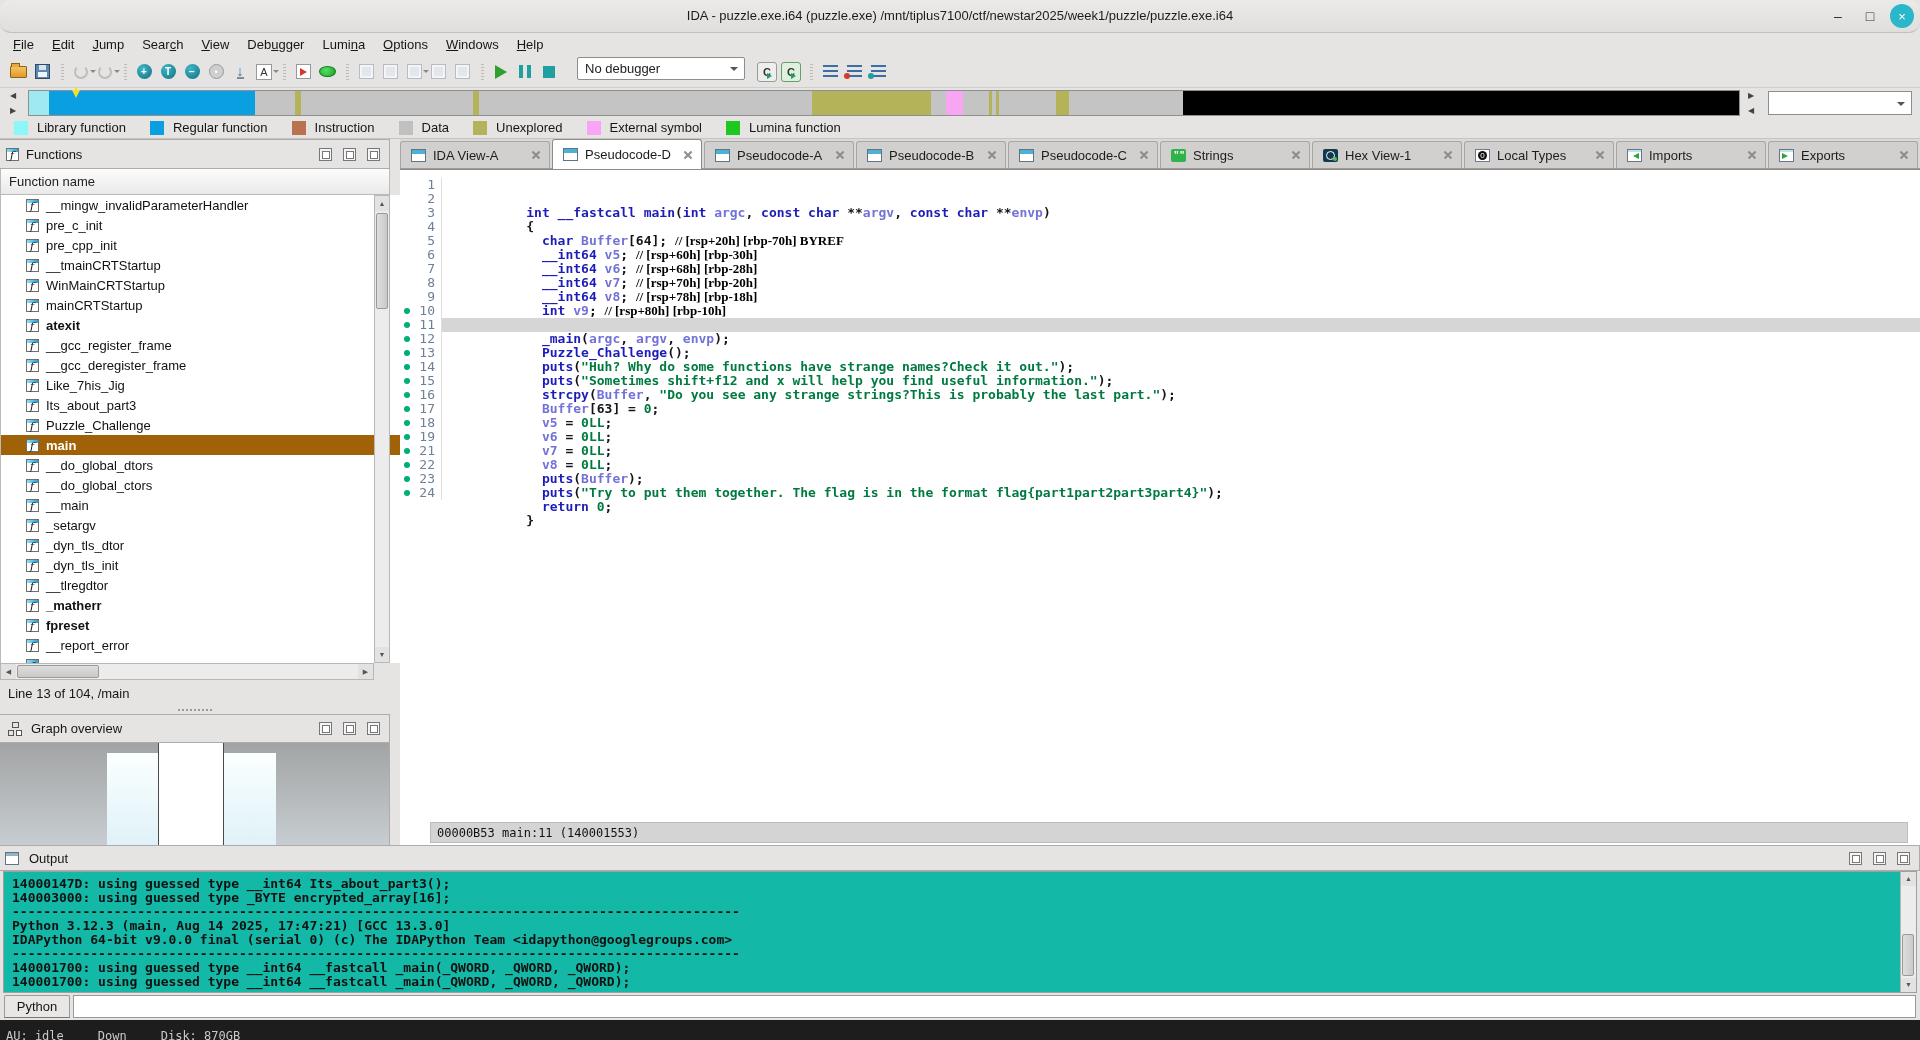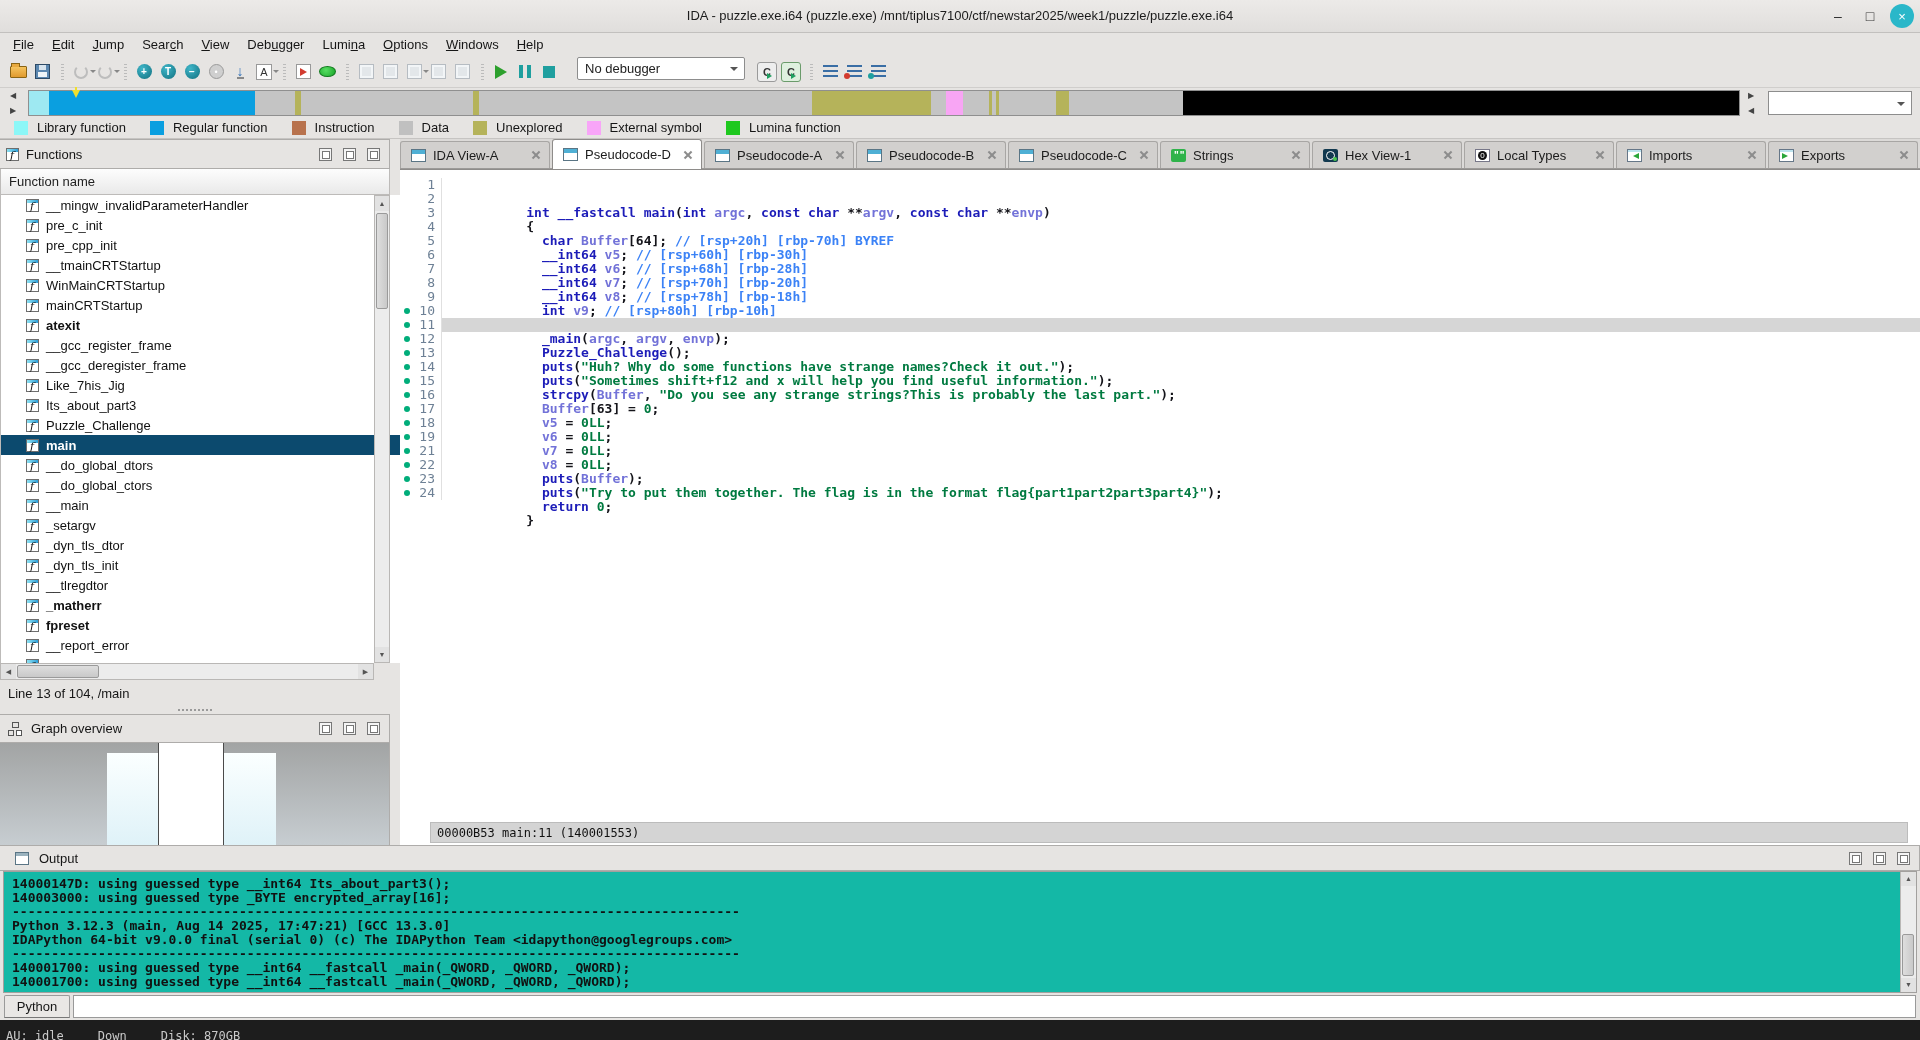--- a/index.html
+++ b/index.html
@@ -2,21 +2,21 @@
 <html><head>
 <meta charset="utf-8">
 <style>
   html,body{margin:0;padding:0;background:#9a9a9a;}
   *{box-sizing:border-box;}
   .screen{position:relative;width:1920px;height:1040px;background:#e6e4e2;overflow:hidden;
           font-family:"Liberation Sans",sans-serif;color:#1a1a1a;font-size:13px;}
 
   
   .titlebar{position:absolute;left:0;top:0;width:1920px;height:33px;
-            background:linear-gradient(#eceae8,#e0dedc);border-bottom:1px solid #c2c0be;}
+            background:linear-gradient(#eceae8,#e0dedc);border-bottom:1px solid #c2c0be;border-radius:11px;}
   .titlebar .title{position:absolute;left:0;right:0;top:8px;text-align:center;font-size:13px;color:#1c1c1c;}
   .win-controls{position:absolute;right:6px;top:4px;display:flex;gap:8px;}
   .winbtn{width:24px;height:24px;display:flex;align-items:center;justify-content:center;
           font-size:14px;color:#333;cursor:default;}
   .winbtn[data-icon="close-button"]{background:#2ab7c9;border-radius:50%;color:#fff;font-size:13px;}
 
   
   .menubar{position:absolute;left:0;top:33px;width:1920px;height:23px;background:#e6e4e2;
            display:flex;align-items:center;padding-left:4px;}
   .menu-item{padding:2px 9px;color:#161616;}
@@ -95,21 +95,21 @@
   .ficon::after{content:"f";position:absolute;left:3px;top:0px;font-family:"DejaVu Serif",serif;font-style:italic;font-size:11px;line-height:13px;color:#111;}
 
   
   .fpanel-hdr{position:absolute;left:0;top:139px;width:390px;height:30px;padding-left:6px;gap:7px;}
   .fn-colhdr{position:absolute;left:0;top:169px;width:390px;height:26px;background:linear-gradient(#fdfdfd,#e9e9e9);
              border:1px solid #bdbbb9;border-top:none;display:flex;align-items:center;padding-left:8px;color:#222;}
   .fn-list{position:absolute;left:0;top:195px;width:422px;height:468px;background:#fff;overflow:hidden;border-left:1px solid #bdbbb9;}
   .fn-row{height:20px;display:flex;align-items:center;gap:7px;padding-left:25px;white-space:nowrap;}
   .fn-row .fn-name{font-size:13px;color:#111;}
   .fn-row.b .fn-name{font-weight:bold;}
-  .fn-row.sel{background:#0c4a6e;}
+  .fn-row.sel{background:#a16207;}
   .fn-row.sel .fn-name{color:#fff;font-weight:bold;}
   .vscroll{position:absolute;left:374px;top:195px;width:16px;height:468px;background:#ececec;border:1px solid #b9b7b5;}
   .vscroll .arr{position:absolute;left:0;width:14px;height:15px;font-size:7px;color:#555;text-align:center;line-height:15px;background:#e2e2e2;}
   .vscroll .arr.up{top:0;} .vscroll .arr.dn{bottom:0;}
   .vscroll .thumb{position:absolute;left:1px;width:12px;background:linear-gradient(90deg,#dedede,#c9c9c9);border:1px solid #9a9a9a;border-radius:2px;}
   .hscroll{position:absolute;left:0;top:663px;width:374px;height:17px;background:#ececec;border:1px solid #b9b7b5;}
   .hscroll .arr{position:absolute;top:0;width:15px;height:15px;font-size:7px;color:#555;text-align:center;line-height:15px;background:#e2e2e2;}
   .hscroll .arr.lf{left:0;} .hscroll .arr.rt{right:0;}
   .hscroll .thumb{position:absolute;left:16px;top:1px;width:82px;height:13px;background:linear-gradient(#dedede,#c9c9c9);border:1px solid #9a9a9a;border-radius:2px;}
   .fn-status{position:absolute;left:0;top:680px;width:390px;height:26px;display:flex;align-items:center;padding-left:8px;color:#161616;}
@@ -154,26 +154,26 @@
   
   .code-pane{position:absolute;left:400px;top:169px;width:1520px;height:676px;background:#fff;border-top:1px solid #8e8c8a;overflow:hidden;}
   .code{position:absolute;left:0;top:8px;right:0;font-family:"DejaVu Sans Mono","Liberation Mono",monospace;font-size:13px;line-height:14px;font-weight:bold;}
   .cline{display:flex;height:14px;white-space:pre;}
   .dot-cell{width:14px;flex:none;display:flex;align-items:center;justify-content:center;}
   .dot{width:6px;height:6px;border-radius:50%;}
   .dot.on{background:#00ad7a;}
   .lnum{width:28px;flex:none;text-align:right;color:#6d8095;font-weight:normal;padding-right:6px;border-right:1px solid #e0e0e0;}
   .ltext{flex:1;padding-left:6px;}
   .cline.hl .ltext{background:#d6d6d6;}
-  .kw{color:#1c1cb8;} .var{color:#7272d8;} .cm{color:#3b82f6;} .str{color:#007a40;} .num{color:#007a40;} .pl{color:#14141a;}
+  .kw{color:#1c1cb8;} .var{color:#7272d8;} .cm{color:#000000;font-family:Liberation Serif, serif;} .str{color:#007a40;} .num{color:#007a40;} .pl{color:#14141a;}
   .code-status{position:absolute;left:30px;right:12px;bottom:2px;height:21px;background:#d4d4d4;border:1px solid #bcbcbc;
       font-family:"DejaVu Sans Mono",monospace;font-size:12px;color:#111;display:flex;align-items:center;padding-left:6px;}
 
   
-  .opanel-hdr{position:absolute;left:0;top:845px;width:1920px;height:26px;padding-left:15px;gap:10px;border-left:none;}
+  .opanel-hdr{position:absolute;left:0;top:845px;width:1920px;height:26px;padding-left:5px;gap:10px;border-left:none;}
   .owin-icon{position:relative;width:14px;height:13px;background:#fff;border:1px solid #5a7585;flex:none;}
   .owin-icon::before{content:"";position:absolute;left:0;right:0;top:0;height:3px;background:#9ab2be;}
   .output-area{position:absolute;left:3px;top:871px;width:1914px;height:122px;background:#14b8a6;border:1px solid #a2a09e;overflow:hidden;}
   .output-lines{padding:5px 0 0 8px;font-family:"DejaVu Sans Mono","Liberation Mono",monospace;font-size:13px;font-weight:bold;line-height:14px;color:#111;}
   .output-lines div{white-space:pre;}
   .out-scroll{position:absolute;right:0px;top:0px;width:16px;height:120px;background:#ececec;border-left:1px solid #b9b7b5;}
   .out-scroll .arr{position:absolute;left:0;width:15px;height:14px;font-size:7px;color:#555;text-align:center;line-height:14px;background:#e2e2e2;}
   .out-scroll .arr.up{top:0;} .out-scroll .arr.dn{bottom:0;}
   .out-scroll .thumb{position:absolute;left:1px;width:12px;top:62px;height:42px;background:linear-gradient(90deg,#dedede,#c9c9c9);border:1px solid #9a9a9a;border-radius:2px;}
   .python-row{position:absolute;left:0;top:993px;width:1920px;height:27px;background:#e6e4e2;display:flex;align-items:center;padding:0 4px;gap:3px;}

